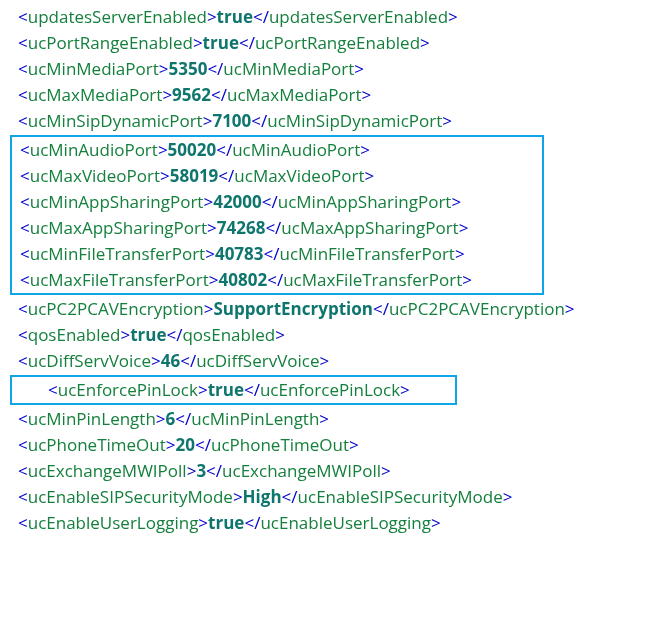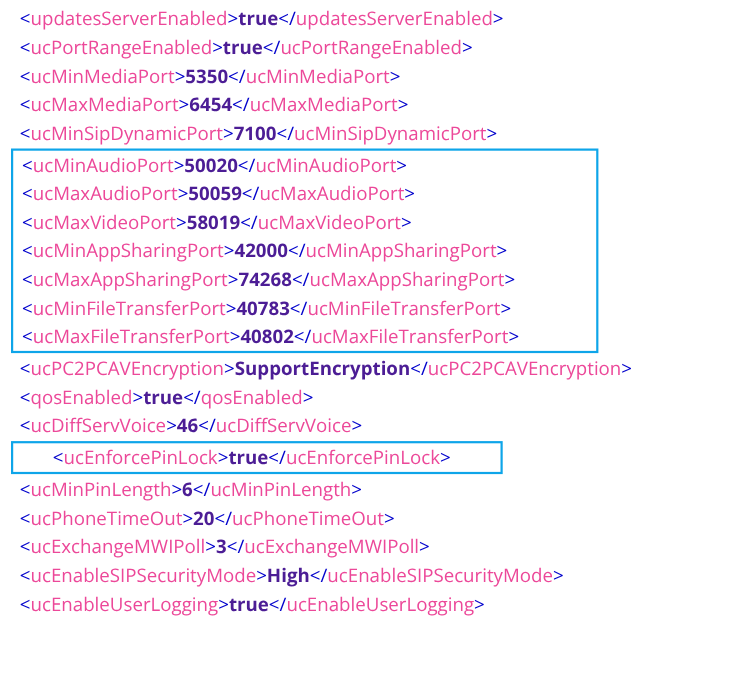--- a/index.html
+++ b/index.html
@@ -11,43 +11,42 @@
     line-height: 26px;
     color: #000;
     width: 672px;
     box-sizing: border-box;
   }
   .line {
     white-space: nowrap;
     padding-left: 8px;
   }
   .bracket { color: #0000cc; }
-  .tagname { color: #ec4899; }
-  .val { color: #4c1d95; font-weight: 700; }
+  .tagname { color: #15803d; }
+  .val { color: #0f766e; font-weight: 700; }
   .hl-box {
     border: 2px solid #0ea5e9;
     margin: 1px 0;
     padding: 0;
     width: fit-content;
   }
   .hl-box.wide { min-width: 530px; }
   .hl-box.narrow { min-width: 415px; padding-left: 28px; }
 </style>
 </head>
 <body>
 
 <div id="container">
     <div class="line"><span class="bracket">&lt;</span><span class="tagname">updatesServerEnabled</span><span class="bracket">&gt;</span><span class="val">true</span><span class="bracket">&lt;/</span><span class="tagname">updatesServerEnabled</span><span class="bracket">&gt;</span></div>
     <div class="line"><span class="bracket">&lt;</span><span class="tagname">ucPortRangeEnabled</span><span class="bracket">&gt;</span><span class="val">true</span><span class="bracket">&lt;/</span><span class="tagname">ucPortRangeEnabled</span><span class="bracket">&gt;</span></div>
     <div class="line"><span class="bracket">&lt;</span><span class="tagname">ucMinMediaPort</span><span class="bracket">&gt;</span><span class="val">5350</span><span class="bracket">&lt;/</span><span class="tagname">ucMinMediaPort</span><span class="bracket">&gt;</span></div>
-    <div class="line"><span class="bracket">&lt;</span><span class="tagname">ucMaxMediaPort</span><span class="bracket">&gt;</span><span class="val">6454</span><span class="bracket">&lt;/</span><span class="tagname">ucMaxMediaPort</span><span class="bracket">&gt;</span></div>
+    <div class="line"><span class="bracket">&lt;</span><span class="tagname">ucMaxMediaPort</span><span class="bracket">&gt;</span><span class="val">9562</span><span class="bracket">&lt;/</span><span class="tagname">ucMaxMediaPort</span><span class="bracket">&gt;</span></div>
     <div class="line"><span class="bracket">&lt;</span><span class="tagname">ucMinSipDynamicPort</span><span class="bracket">&gt;</span><span class="val">7100</span><span class="bracket">&lt;/</span><span class="tagname">ucMinSipDynamicPort</span><span class="bracket">&gt;</span></div>
     <div class="hl-box wide">
       <div class="line"><span class="bracket">&lt;</span><span class="tagname">ucMinAudioPort</span><span class="bracket">&gt;</span><span class="val">50020</span><span class="bracket">&lt;/</span><span class="tagname">ucMinAudioPort</span><span class="bracket">&gt;</span></div>
-      <div class="line"><span class="bracket">&lt;</span><span class="tagname">ucMaxAudioPort</span><span class="bracket">&gt;</span><span class="val">50059</span><span class="bracket">&lt;/</span><span class="tagname">ucMaxAudioPort</span><span class="bracket">&gt;</span></div>
       <div class="line"><span class="bracket">&lt;</span><span class="tagname">ucMaxVideoPort</span><span class="bracket">&gt;</span><span class="val">58019</span><span class="bracket">&lt;/</span><span class="tagname">ucMaxVideoPort</span><span class="bracket">&gt;</span></div>
       <div class="line"><span class="bracket">&lt;</span><span class="tagname">ucMinAppSharingPort</span><span class="bracket">&gt;</span><span class="val">42000</span><span class="bracket">&lt;/</span><span class="tagname">ucMinAppSharingPort</span><span class="bracket">&gt;</span></div>
       <div class="line"><span class="bracket">&lt;</span><span class="tagname">ucMaxAppSharingPort</span><span class="bracket">&gt;</span><span class="val">74268</span><span class="bracket">&lt;/</span><span class="tagname">ucMaxAppSharingPort</span><span class="bracket">&gt;</span></div>
       <div class="line"><span class="bracket">&lt;</span><span class="tagname">ucMinFileTransferPort</span><span class="bracket">&gt;</span><span class="val">40783</span><span class="bracket">&lt;/</span><span class="tagname">ucMinFileTransferPort</span><span class="bracket">&gt;</span></div>
       <div class="line"><span class="bracket">&lt;</span><span class="tagname">ucMaxFileTransferPort</span><span class="bracket">&gt;</span><span class="val">40802</span><span class="bracket">&lt;/</span><span class="tagname">ucMaxFileTransferPort</span><span class="bracket">&gt;</span></div>
     </div>
     <div class="line"><span class="bracket">&lt;</span><span class="tagname">ucPC2PCAVEncryption</span><span class="bracket">&gt;</span><span class="val">SupportEncryption</span><span class="bracket">&lt;/</span><span class="tagname">ucPC2PCAVEncryption</span><span class="bracket">&gt;</span></div>
     <div class="line"><span class="bracket">&lt;</span><span class="tagname">qosEnabled</span><span class="bracket">&gt;</span><span class="val">true</span><span class="bracket">&lt;/</span><span class="tagname">qosEnabled</span><span class="bracket">&gt;</span></div>
     <div class="line"><span class="bracket">&lt;</span><span class="tagname">ucDiffServVoice</span><span class="bracket">&gt;</span><span class="val">46</span><span class="bracket">&lt;/</span><span class="tagname">ucDiffServVoice</span><span class="bracket">&gt;</span></div>
     <div class="hl-box narrow">

